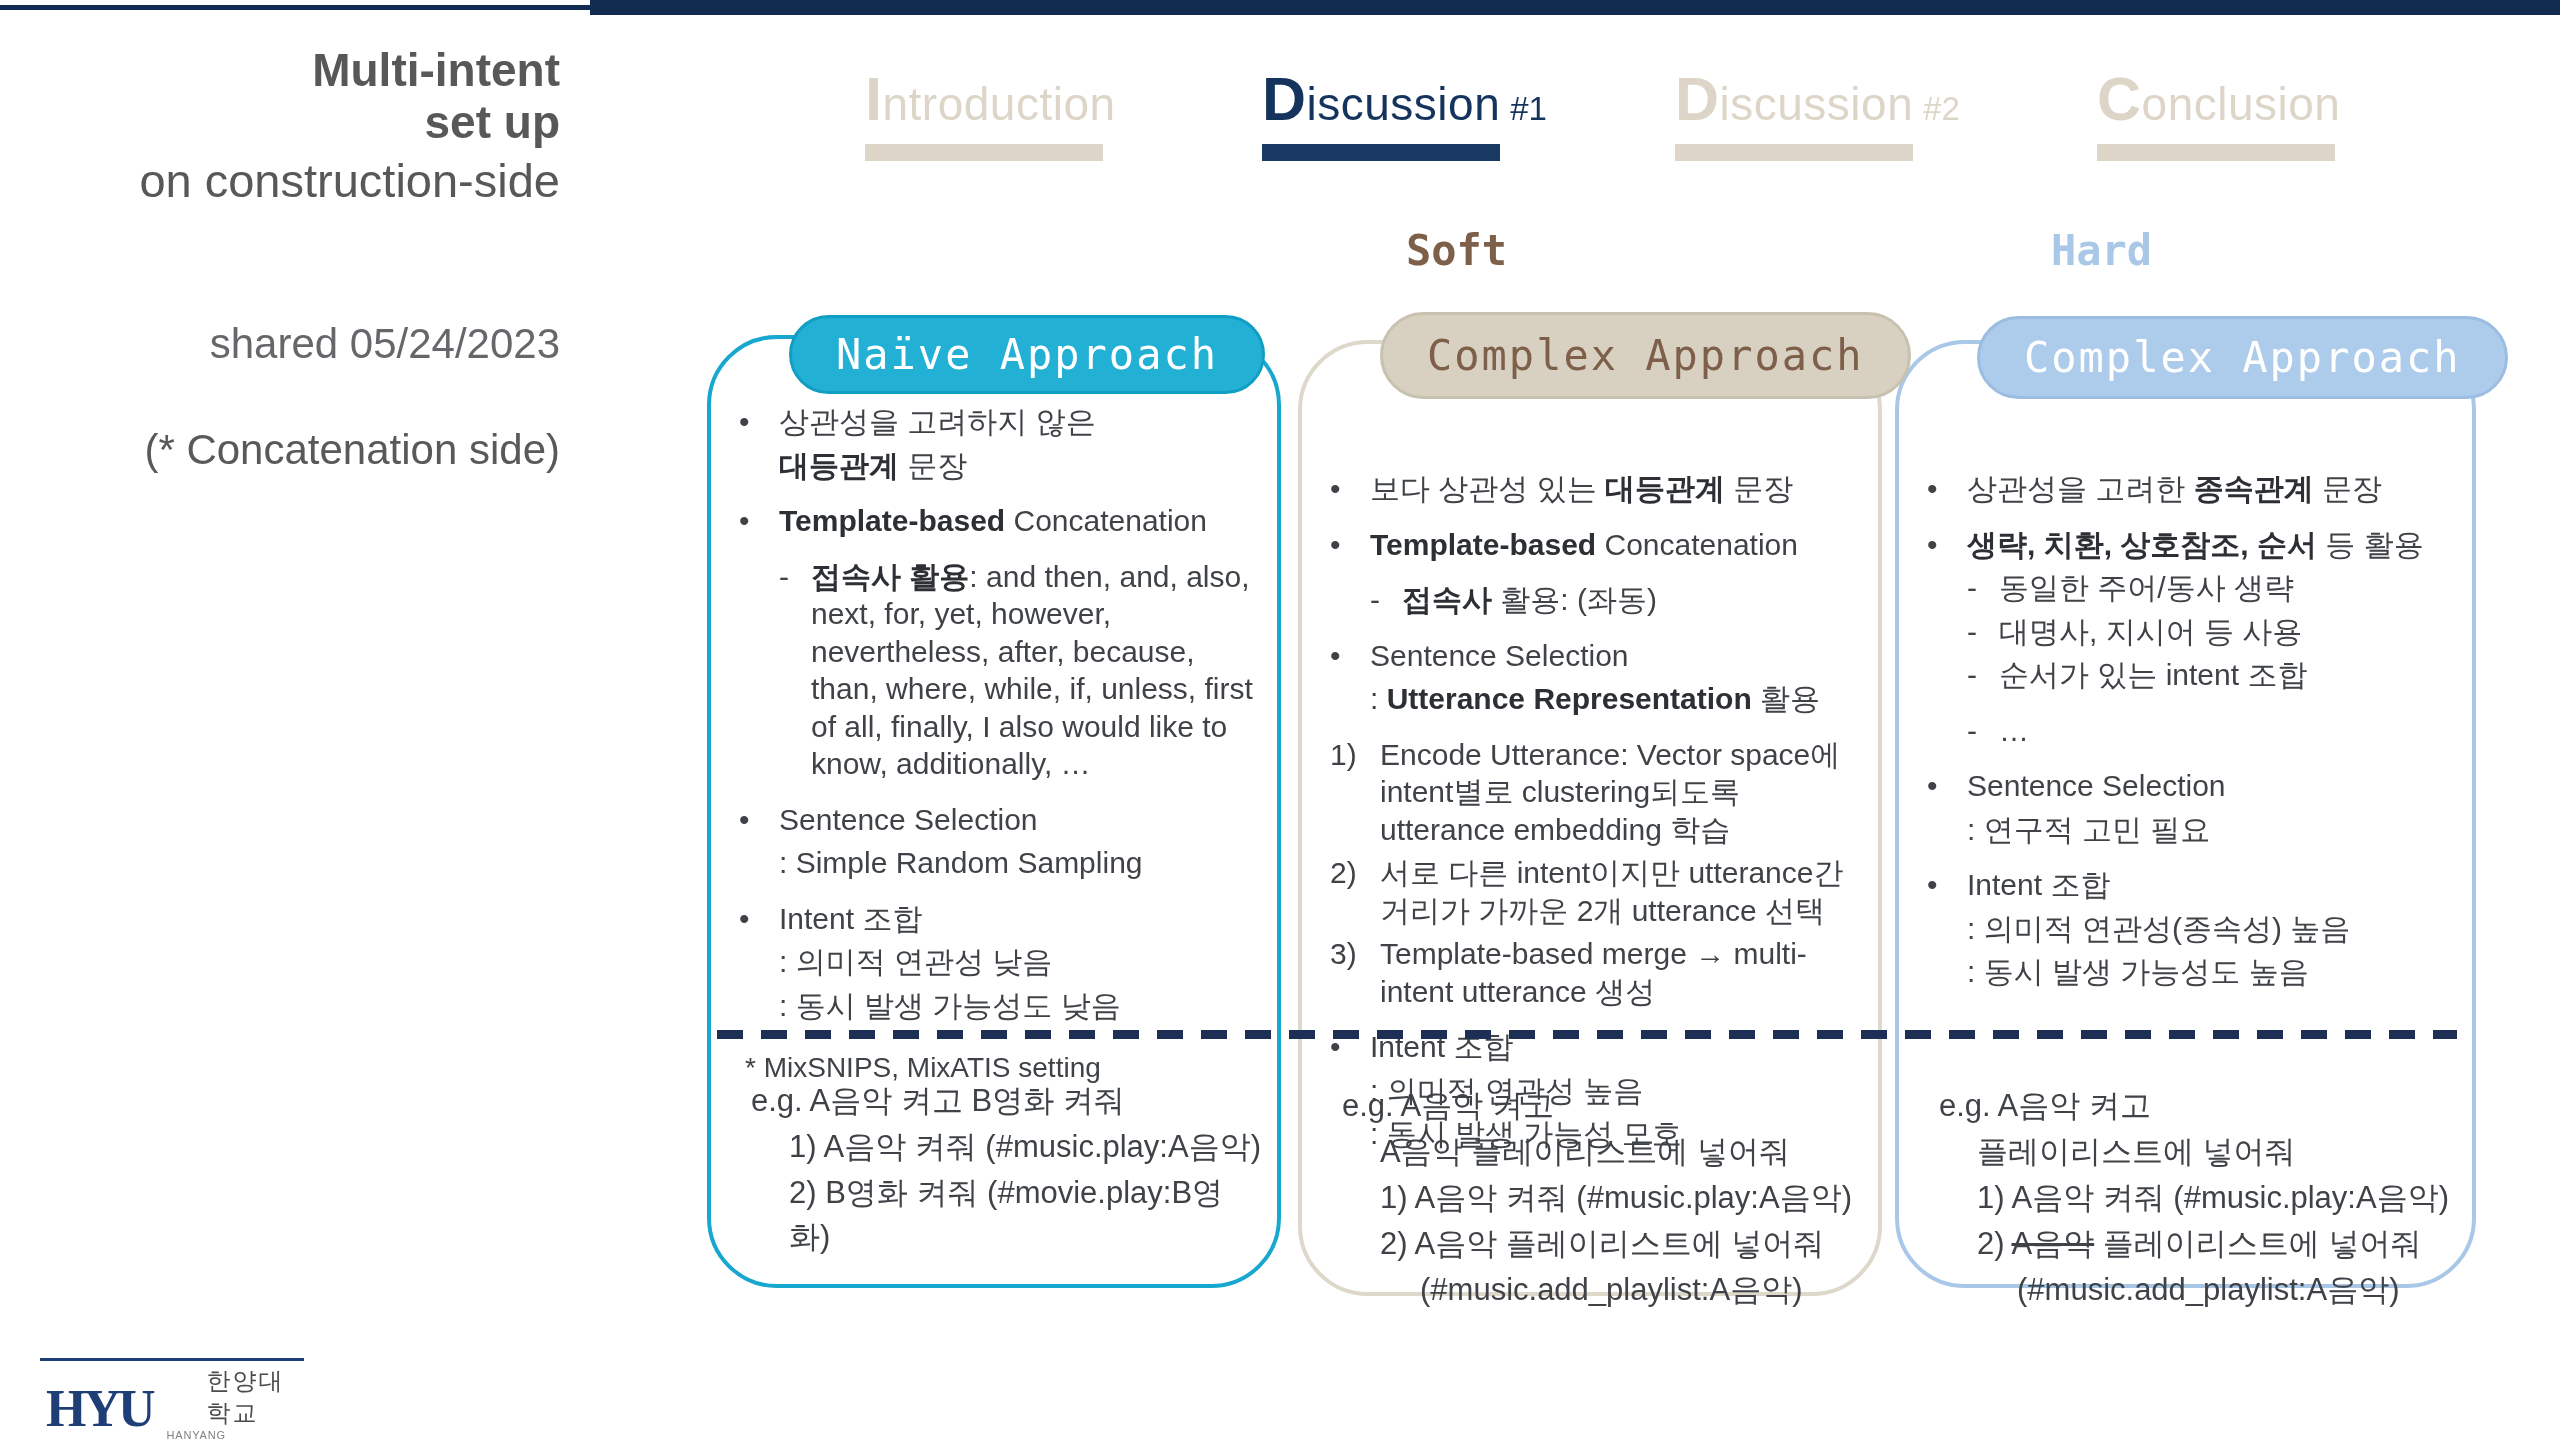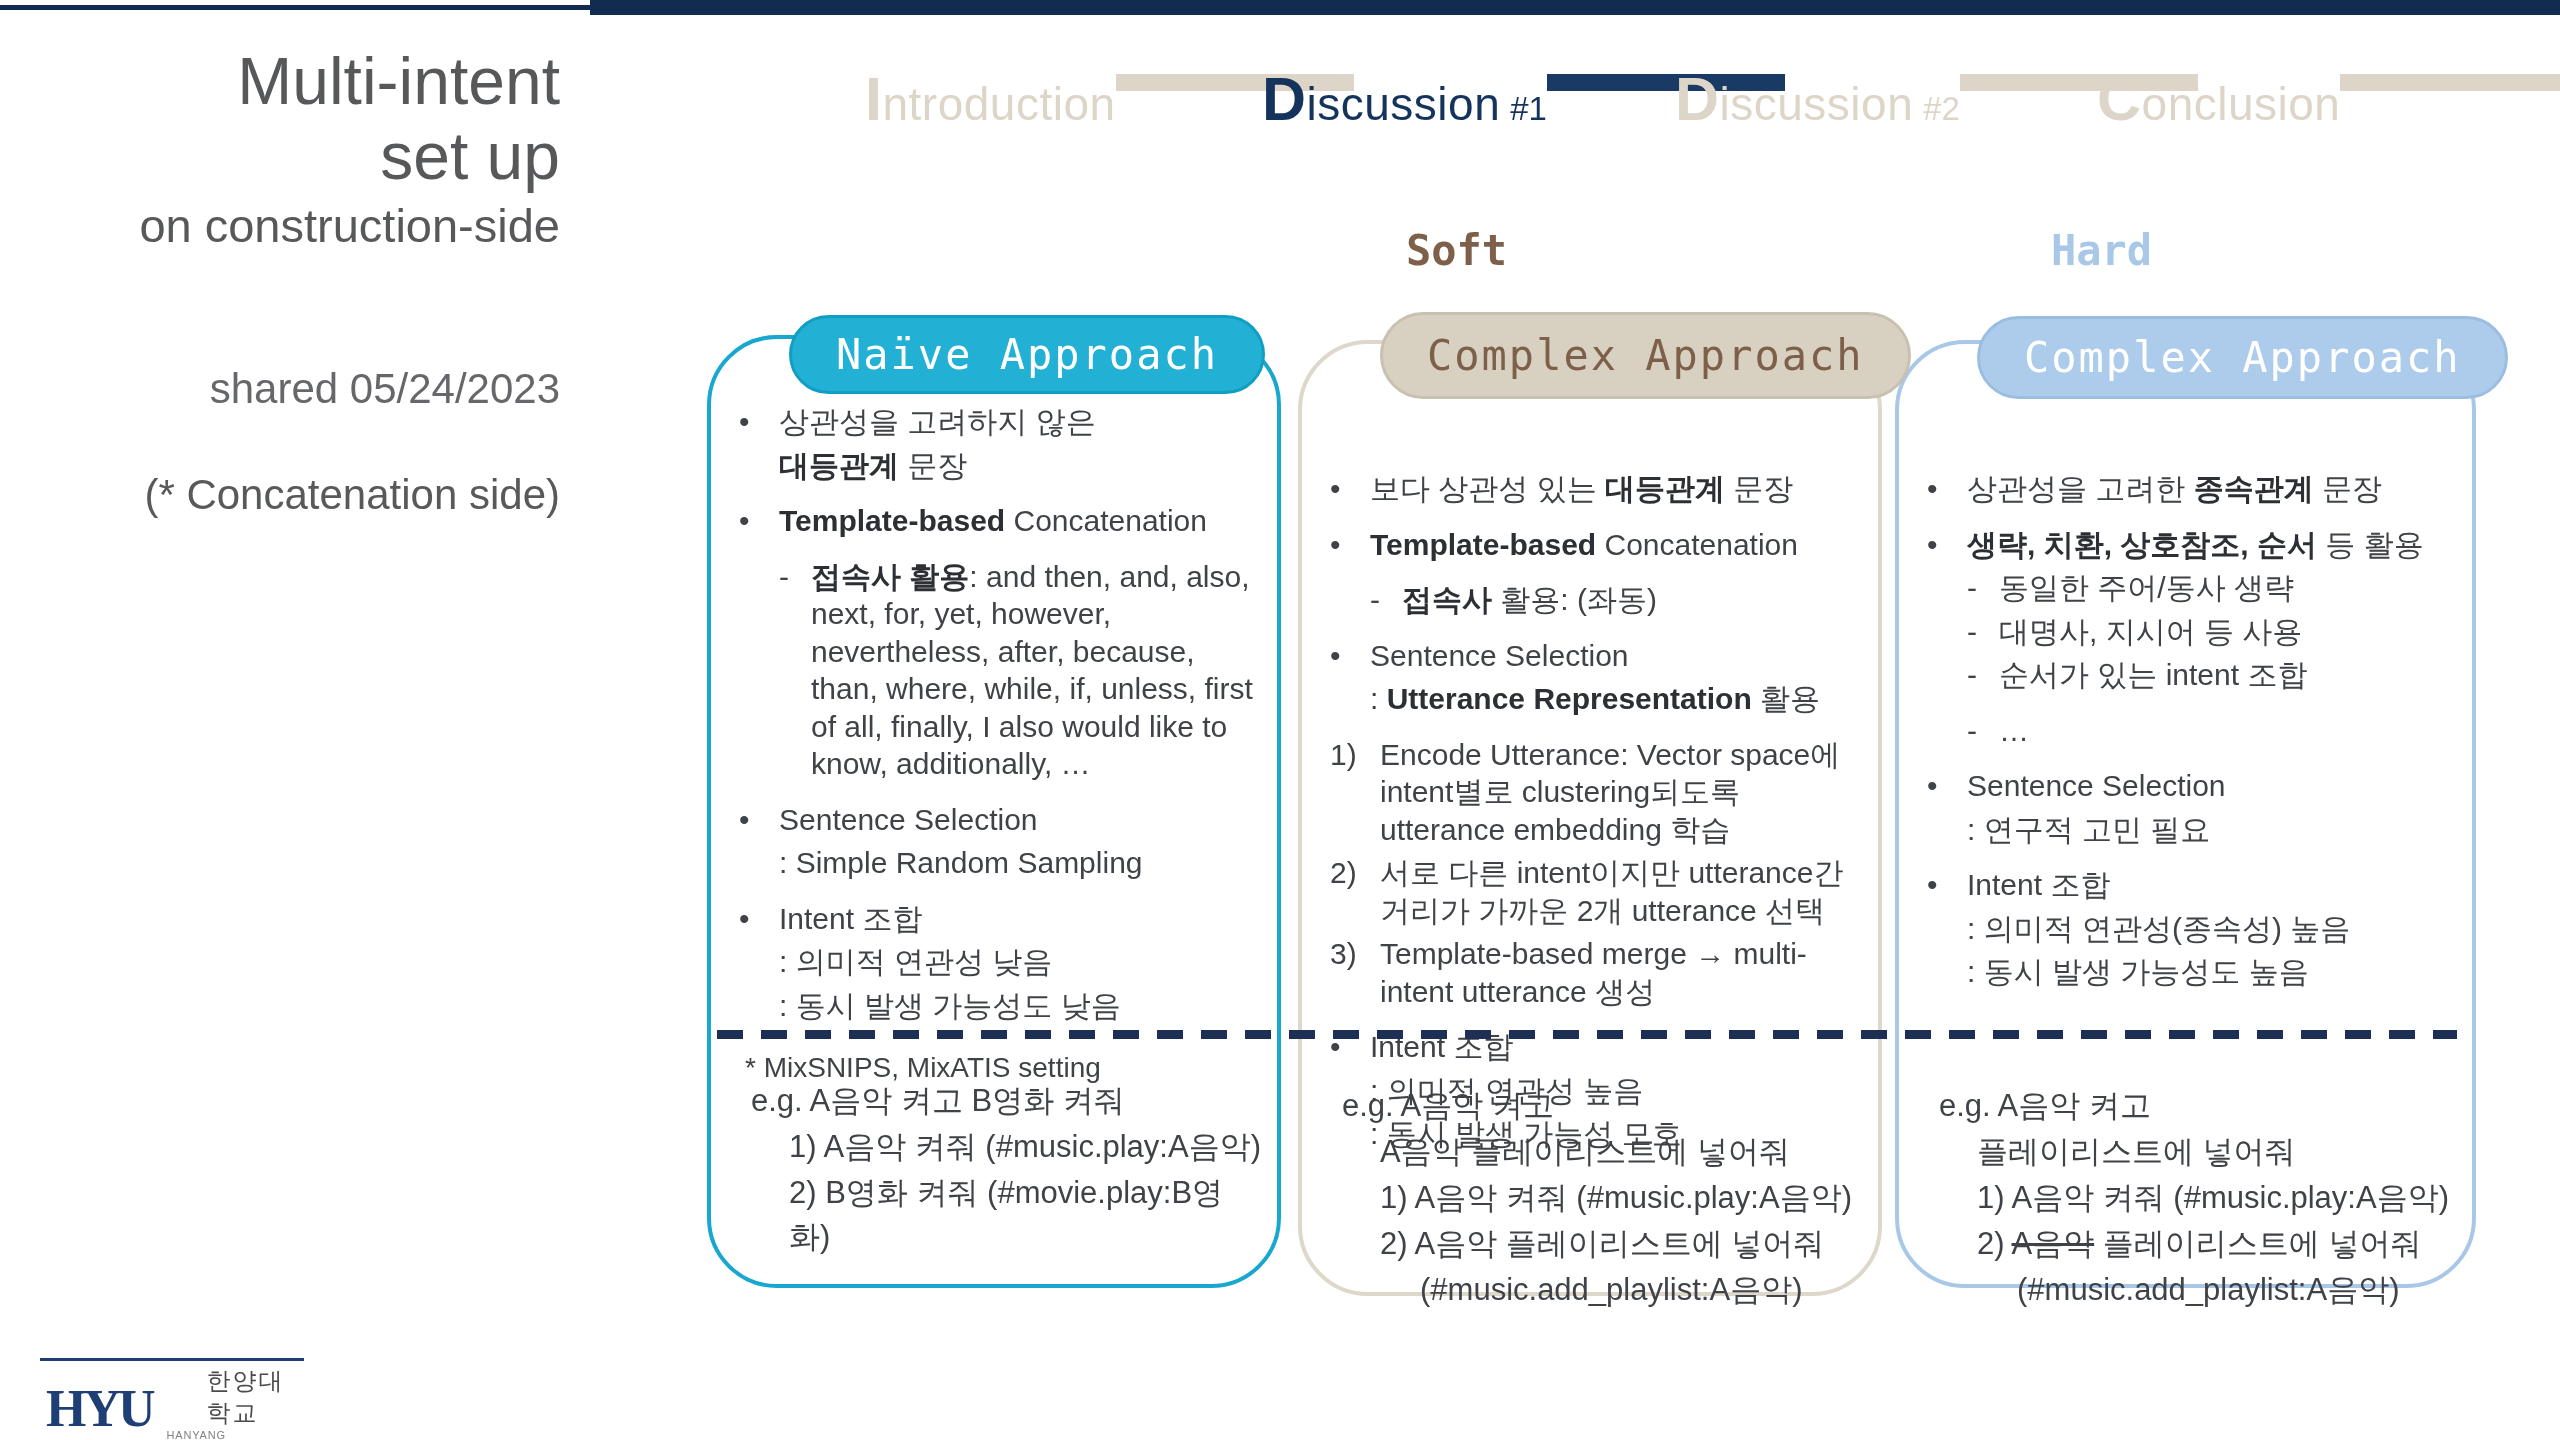--- a/index.html
+++ b/index.html
@@ -5,27 +5,27 @@
   html,body{margin:0;padding:0;background:#fff;}
   .slide{position:relative;width:2560px;height:1440px;background:#ffffff;overflow:hidden;
          font-family:"Liberation Sans",sans-serif;color:var(--text-color,#3f4347);}
 
   
   .bar-left{position:absolute;left:0;top:5px;width:590px;height:5px;background:var(--navy-bar,#122b50);}
   .bar-right{position:absolute;left:590px;top:0;width:1970px;height:15px;background:var(--navy-bar,#122b50);}
 
   
   .header-left{position:absolute;left:0;top:44px;width:560px;text-align:right;}
-  .title-line{font-size:66px;font-weight:400;color:var(--title-color,#57585a);line-height:1.14;padding-left:44px;}
+  .title-line{font-size:46px;font-weight:700;color:var(--title-color,#57585a);line-height:1.14;padding-left:44px;}
   .subtitle{font-size:47px;font-weight:400;color:var(--title-color,#57585a);margin-top:4px;}
   .shared{font-size:42px;color:#66676a;margin-top:112px;}
   .concat{font-size:42px;color:#58595b;margin-top:58px;}
 
   
-  .tab{position:absolute;top:64px;display:flex;flex-direction:row;align-items:flex-start;
+  .tab{position:absolute;top:64px;display:flex;flex-direction:column;align-items:flex-start;
        color:var(--tab-inactive,#ddd6c8);cursor:pointer;}
   .tab.active{color:var(--tab-active,#14335d);}
   .trow{display:flex;align-items:baseline;}
   .tlabel{font-size:46px;letter-spacing:.5px;}
   .cap{font-size:61px;font-weight:700;}
   .tab.active .tlabel{font-weight:500;}
   .suffix{font-size:33px;margin-left:10px;font-weight:500;}
   .bar{height:17px;width:238px;margin-top:10px;background:var(--tab-inactive,#ddd6c8);}
   .tab.active .bar{background:#1a3a66;}
   .tab:nth-child(1){left:865px;}

